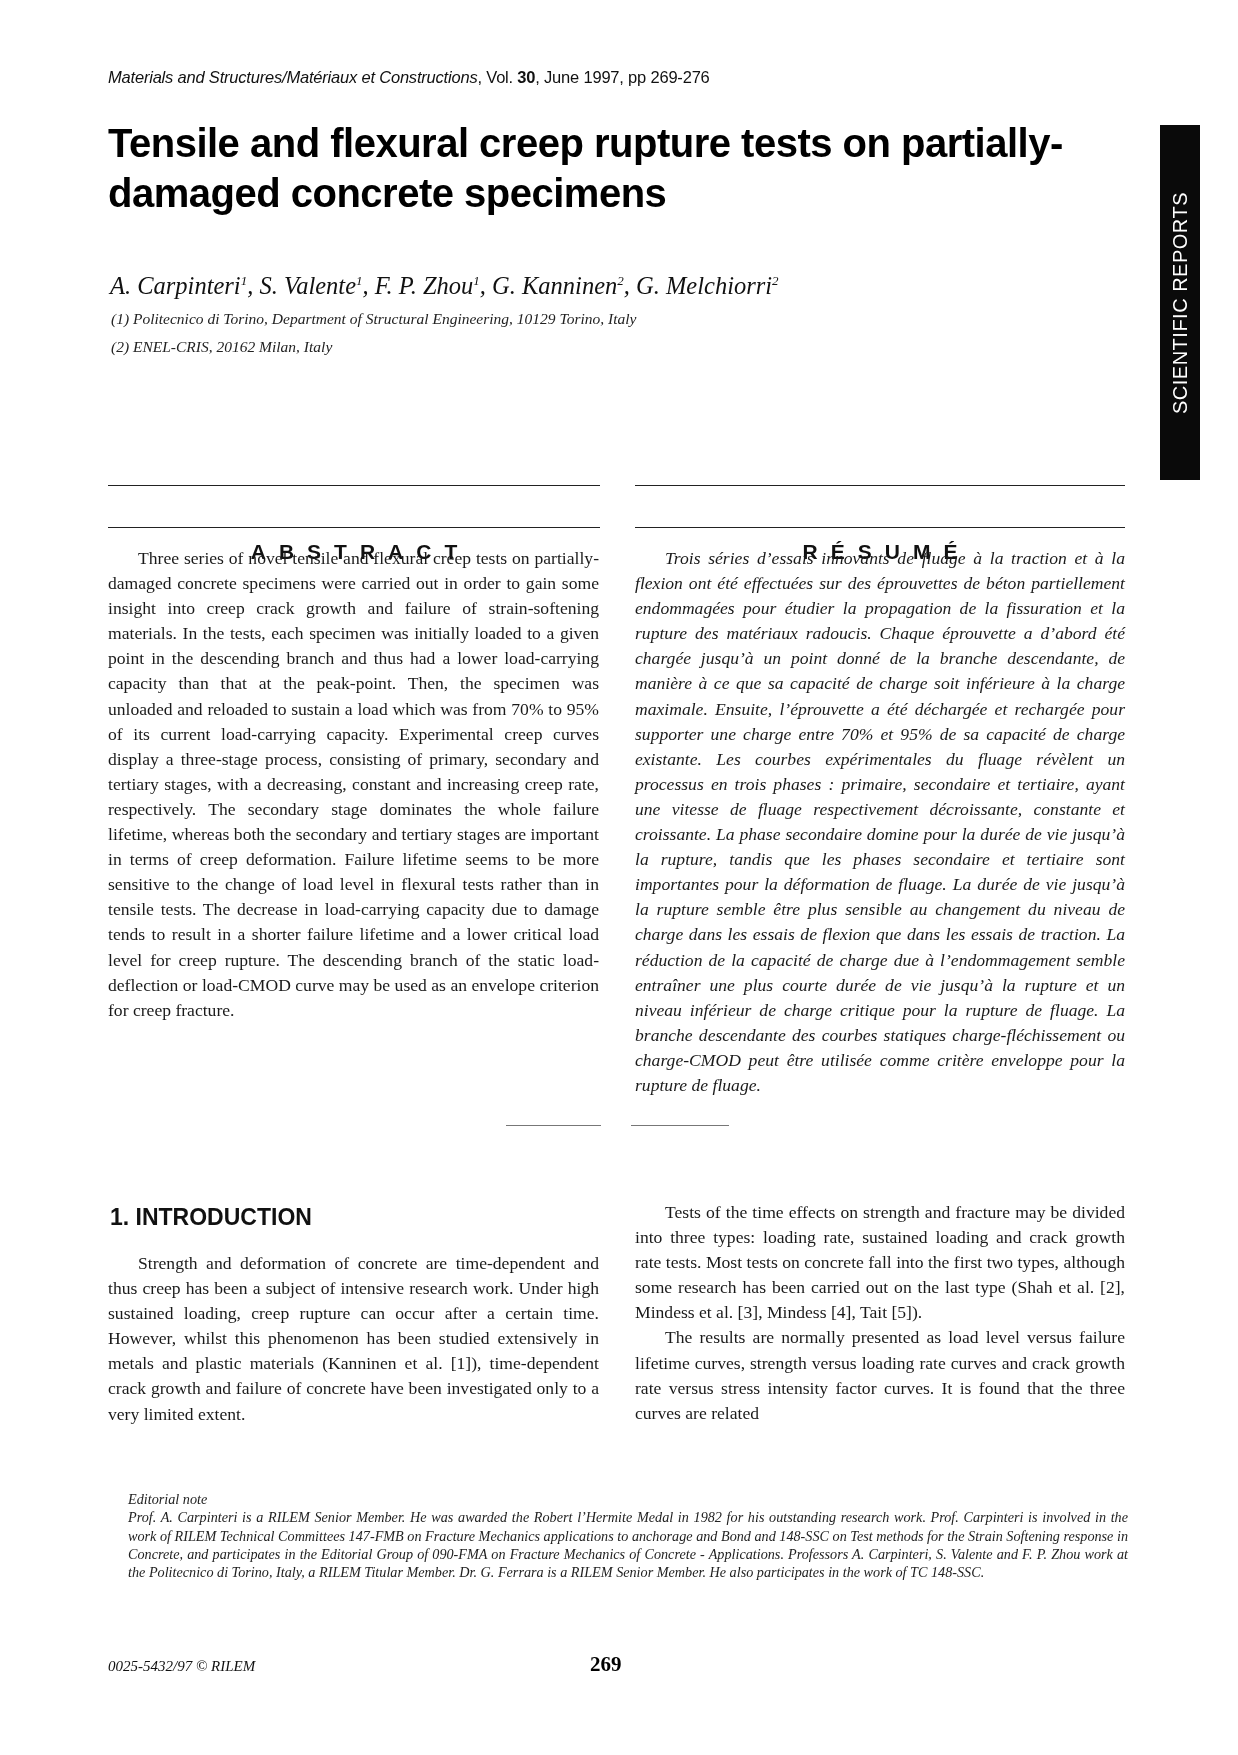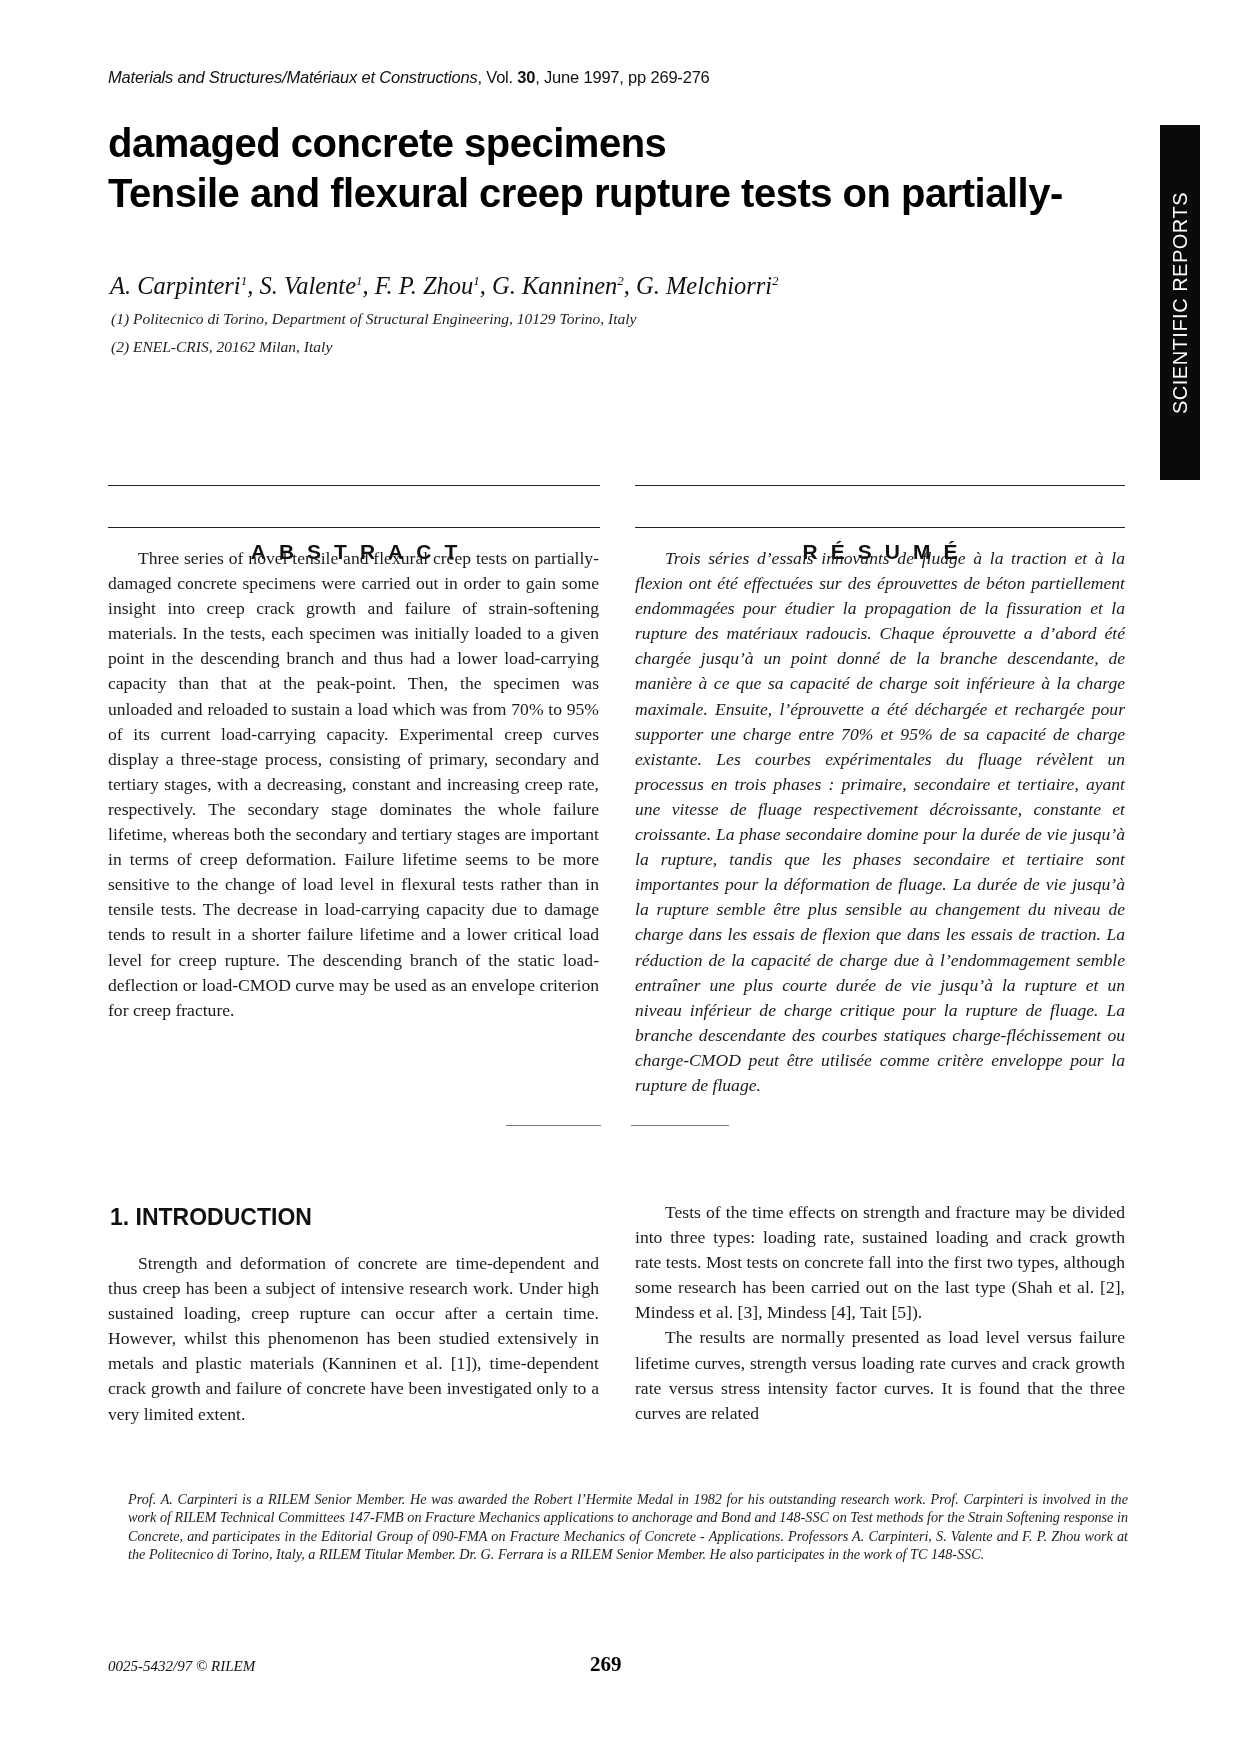--- a/index.html
+++ b/index.html
@@ -71,22 +71,22 @@
 
 <div class="abs journal-line">
   <span class="it">Materials and Structures/Matériaux et Constructions</span><span>, Vol. </span><span class="b">30</span><span>, June 1997, pp 269-276</span>
 </div>
 
 <div class="abs side-tab">
   <span>SCIENTIFIC REPORTS</span>
 </div>
 
 <div class="abs title">
+  <div>Tensile and flexural creep rupture tests on partially-</div>
   <div>damaged concrete specimens</div>
-  <div>Tensile and flexural creep rupture tests on partially-</div>
 </div>
 
 <div class="abs authors">
   <span><span>A. Carpinteri</span><sup>1</sup><span>, </span></span><span><span>S. Valente</span><sup>1</sup><span>, </span></span><span><span>F. P. Zhou</span><sup>1</sup><span>, </span></span><span><span>G. Kanninen</span><sup>2</sup><span>, </span></span><span><span>G. Melchiorri</span><sup>2</sup><span></span></span>
 </div>
 <div class="abs affil" style="top:310px;">(1) Politecnico di Torino, Department of Structural Engineering, 10129 Torino, Italy</div>
 <div class="abs affil" style="top:338px;">(2) ENEL-CRIS, 20162 Milan, Italy</div>
 
 <div class="abs rule" style="left:108px; top:485px; width:492px;"></div>
 <div class="abs sec-head" style="left:108px; top:492px; width:505px;">ABSTRACT</div>
@@ -108,17 +108,18 @@
 <div class="abs intro-head">1. INTRODUCTION</div>
 <div class="abs col-text" style="left:108px; top:1251px; width:491px;">
   <p>Strength and deformation of concrete are time-dependent and thus creep has been a subject of intensive research work. Under high sustained loading, creep rup­ture can occur after a certain time. However, whilst this phenomenon has been studied extensively in metals and plastic materials (Kanninen et al. [1]), time-dependent crack growth and failure of concrete have been investi­gated only to a very limited extent.</p>
 </div>
 <div class="abs col-text" style="left:635px; top:1200px; width:490px;">
   <p>Tests of the time effects on strength and fracture may be divided into three types: loading rate, sustained load­ing and crack growth rate tests. Most tests on concrete fall into the first two types, although some research has been carried out on the last type (Shah et al. [2], Mindess et al. [3], Mindess [4], Tait [5]).</p>
   <p>The results are normally presented as load level ver­sus failure lifetime curves, strength versus loading rate curves and crack growth rate versus stress intensity factor curves. It is found that the three curves are related</p>
 </div>
 
 <div class="abs ed-note">
+  <span class="hdr">Editorial note</span>
   <span>Prof. A. Carpinteri is a RILEM Senior Member. He was awarded the Robert l’Hermite Medal in 1982 for his outstanding research work. Prof. Carpinteri is involved in the work of RILEM Technical Committees 147-FMB on Fracture Mechanics applications to anchorage and Bond and 148-SSC on Test methods for the Strain Softening response in Concrete, and participates in the Editorial Group of 090-FMA on Fracture Mechanics of Concrete - Applications. Professors A. Carpinteri, S. Valente and F. P. Zhou work at the Politecnico di Torino, Italy, a RILEM Titular Member. Dr. G. Ferrara is a RILEM Senior Member. He also participates in the work of TC 148-SSC.</span>
 </div>
 
 <div class="abs footer-left">0025-5432/97 © RILEM</div>
 <div class="abs footer-page">269</div>
 
 </body></html>

